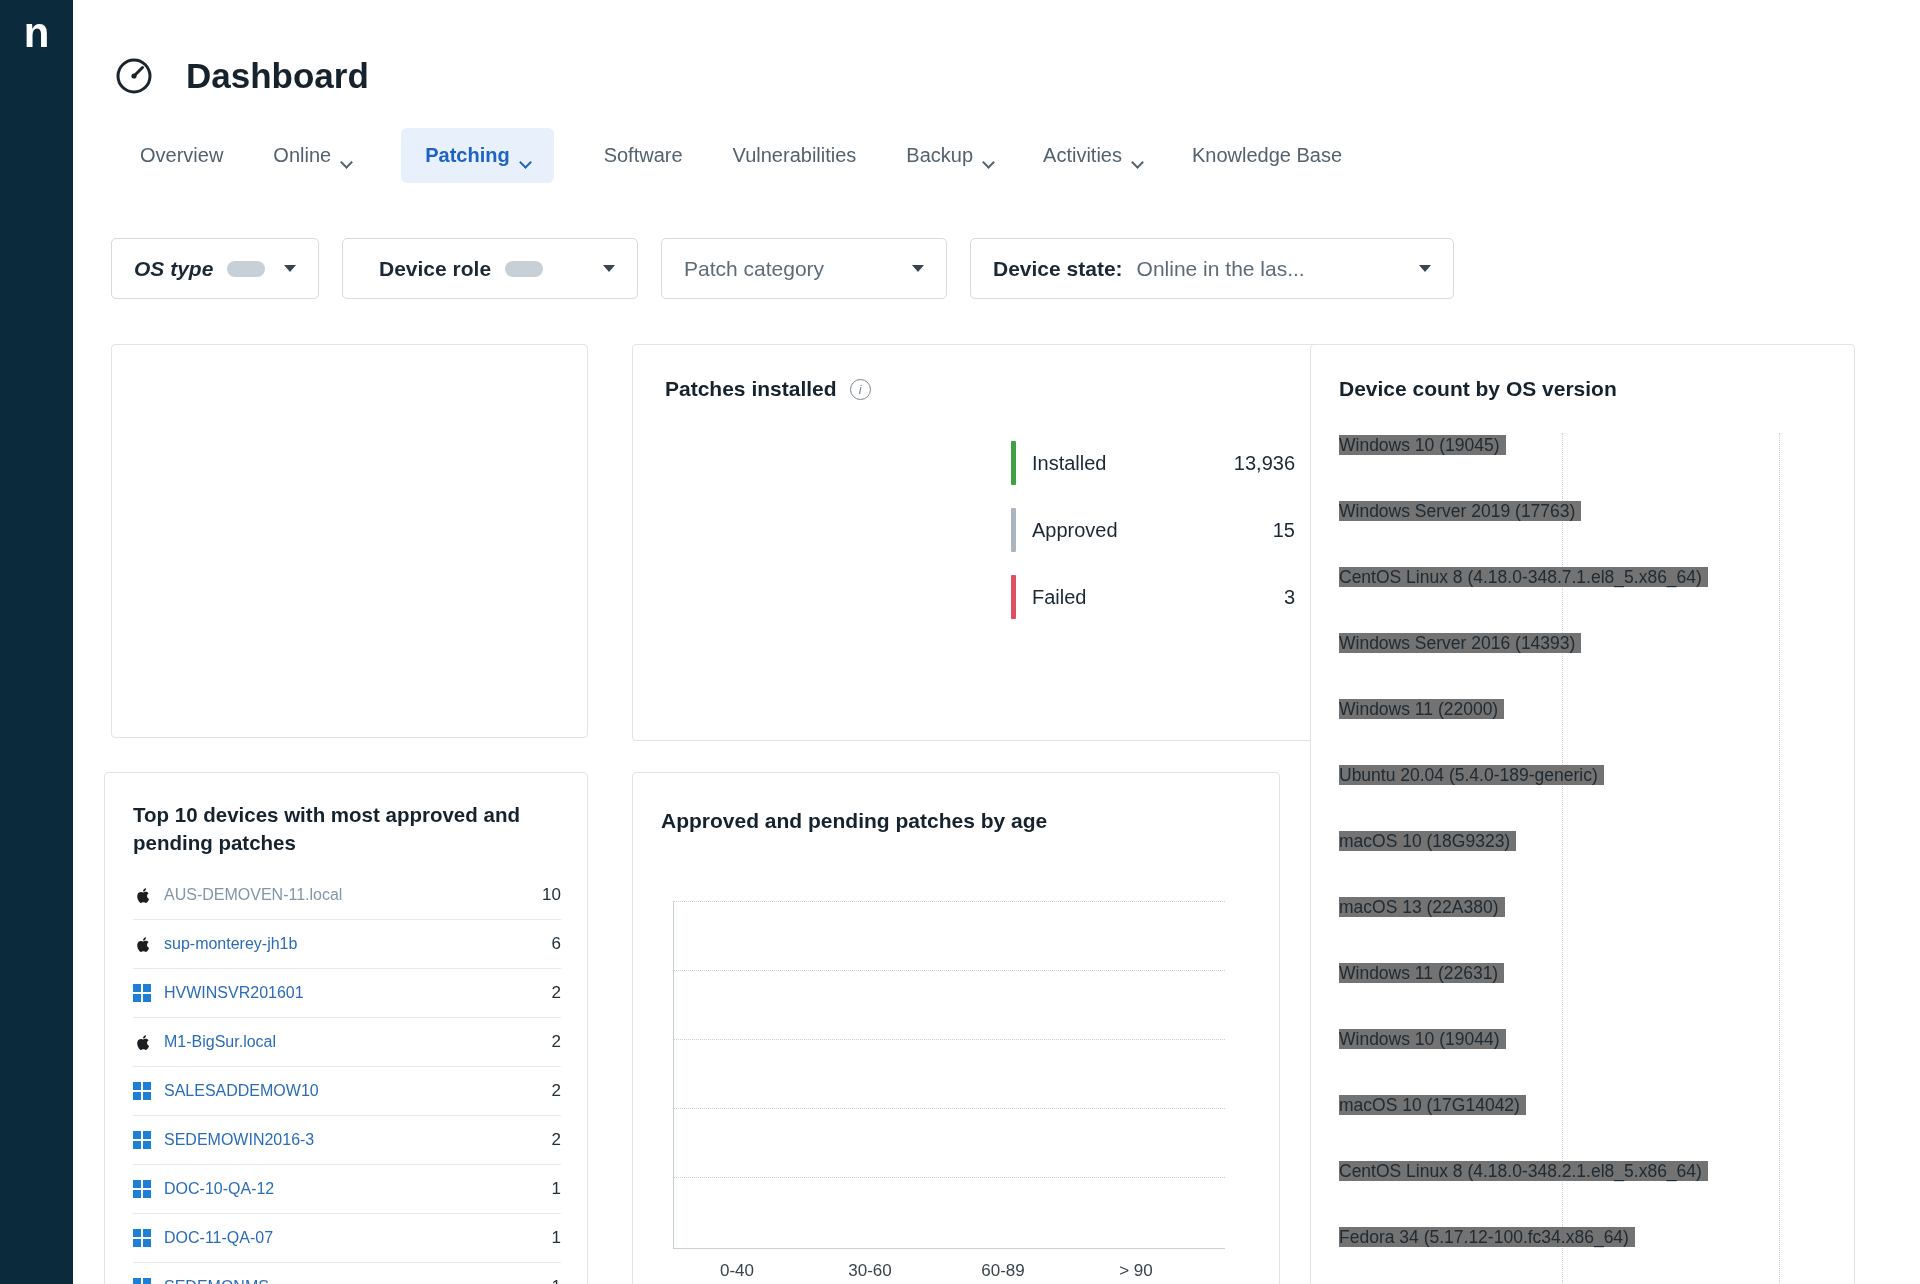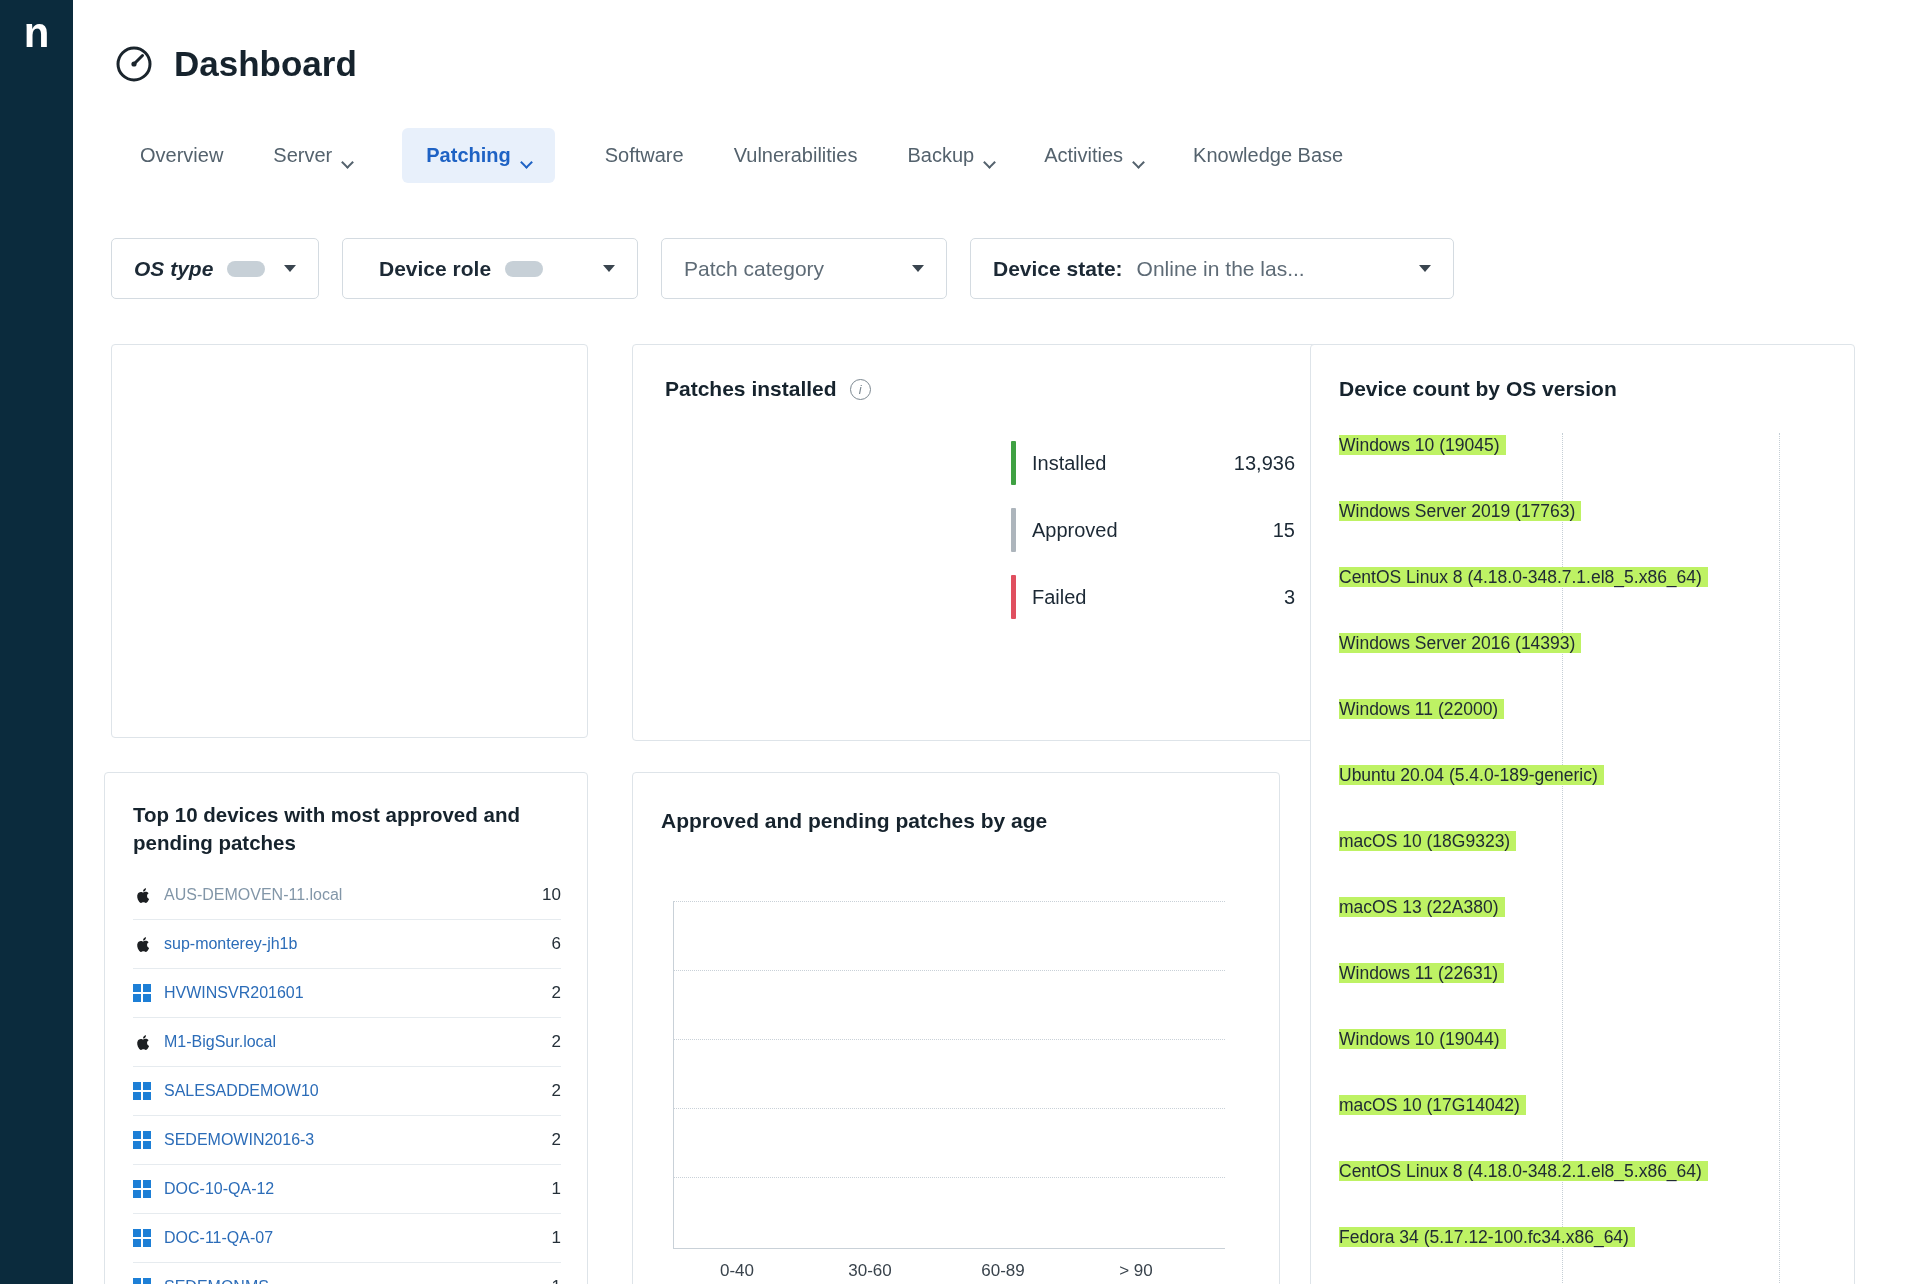--- a/index.html
+++ b/index.html
@@ -10,21 +10,21 @@
     font-family:"Liberation Sans", sans-serif;
   }
 
   
   .sidebar { position:absolute; left:0; top:0; bottom:0; width:73px; background:#0B2B3D; }
   .logo { color:#fff; font-weight:700; font-size:42px; line-height:1; text-align:center; margin-top:12px; cursor:pointer; }
 
   
   .header { position:absolute; left:114px; top:44px; display:flex; align-items:center; gap:20px; }
   .gauge svg { width:40px; height:40px; display:block; }
-  .page-title { font-size:35px; font-weight:700; margin:0; color:#16232D; }
+  .page-title { font-size:35px; font-weight:700; margin:12px; color:#16232D; }
 
   
   .tabs { position:absolute; left:140px; top:128px; display:flex; align-items:center; gap:50px; font-size:20px; color:#54626D; }
   .tab { display:flex; align-items:flex-end; gap:11px; cursor:pointer; padding:16px 0; white-space:nowrap; }
   .tab.active { background:#E8F0FB; color:#1E62C4; font-weight:700; padding:16px 24px; border-radius:6px; }
   .chev-down { width:9px; height:9px; border-right:2px solid currentColor; border-bottom:2px solid currentColor; transform:rotate(45deg); margin-top:-6px; display:inline-block; }
 
   
   .filters { position:absolute; left:111px; top:238px; display:flex; gap:23px; }
   .filter { height:61px; border:1px solid #D4DBE1; border-radius:5px; background:#fff; display:flex; align-items:center; padding:0 22px; gap:14px; cursor:pointer; }
@@ -58,21 +58,21 @@
   .plabel { font-size:20px; color:#1C2935; }
   .pvalue { margin-left:auto; font-size:20px; color:#1C2935; }
   .chev-right { width:10px; height:10px; border-top:2.4px solid #98A2AB; border-right:2.4px solid #98A2AB; transform:rotate(45deg); margin-left:22px; flex:0 0 auto; }
 
   
   .os-title { position:absolute; left:28px; top:32px; }
   .os-gridline { position:absolute; top:88px; bottom:8px; border-left:1px dotted #C5CED5; }
   .os-gl-1 { left:251px; } .os-gl-2 { left:468px; }
   .os-list { position:absolute; left:28px; top:90px; right:16px; }
   .os-item { height:66px; font-size:17.5px; color:#202B34; }
-  .os-item span { background:#bef264; padding-right:6px; }
+  .os-item span { background:#737373; padding-right:6px; }
 
   
   .t-title { position:absolute; left:28px; top:28px; width:400px; font-size:20.5px; font-weight:700; line-height:1.36; color:#16232D; }
   .t-list { position:absolute; left:28px; right:26px; top:98px; }
   .t-row { display:flex; align-items:center; height:49px; border-bottom:1px solid #E6EBEF; }
   .os-icon { width:18px; height:18px; margin-right:13px; flex:0 0 auto; display:flex; }
   .os-icon svg { width:18px; height:18px; }
   .dev-link { font-size:16px; color:#2B6CB8; text-decoration:none; cursor:pointer; }
   .dev-link.muted { color:#8296A8; }
   .dev-count { margin-left:auto; font-size:17px; color:#242F38; }
@@ -102,21 +102,21 @@
       </svg>
   </span>
   <h1 class="page-title">Dashboard</h1>
 </div>
 
 <nav class="tabs">
   <div class="tab">
       <span>Overview</span>
     </div>
   <div class="tab">
-      <span>Server</span>
+      <span>Online</span>
       <span class="chev-down"></span>
     </div>
   <div class="tab active">
       <span>Patching</span>
       <span class="chev-down"></span>
     </div>
   <div class="tab">
       <span>Software</span>
     </div>
   <div class="tab">

